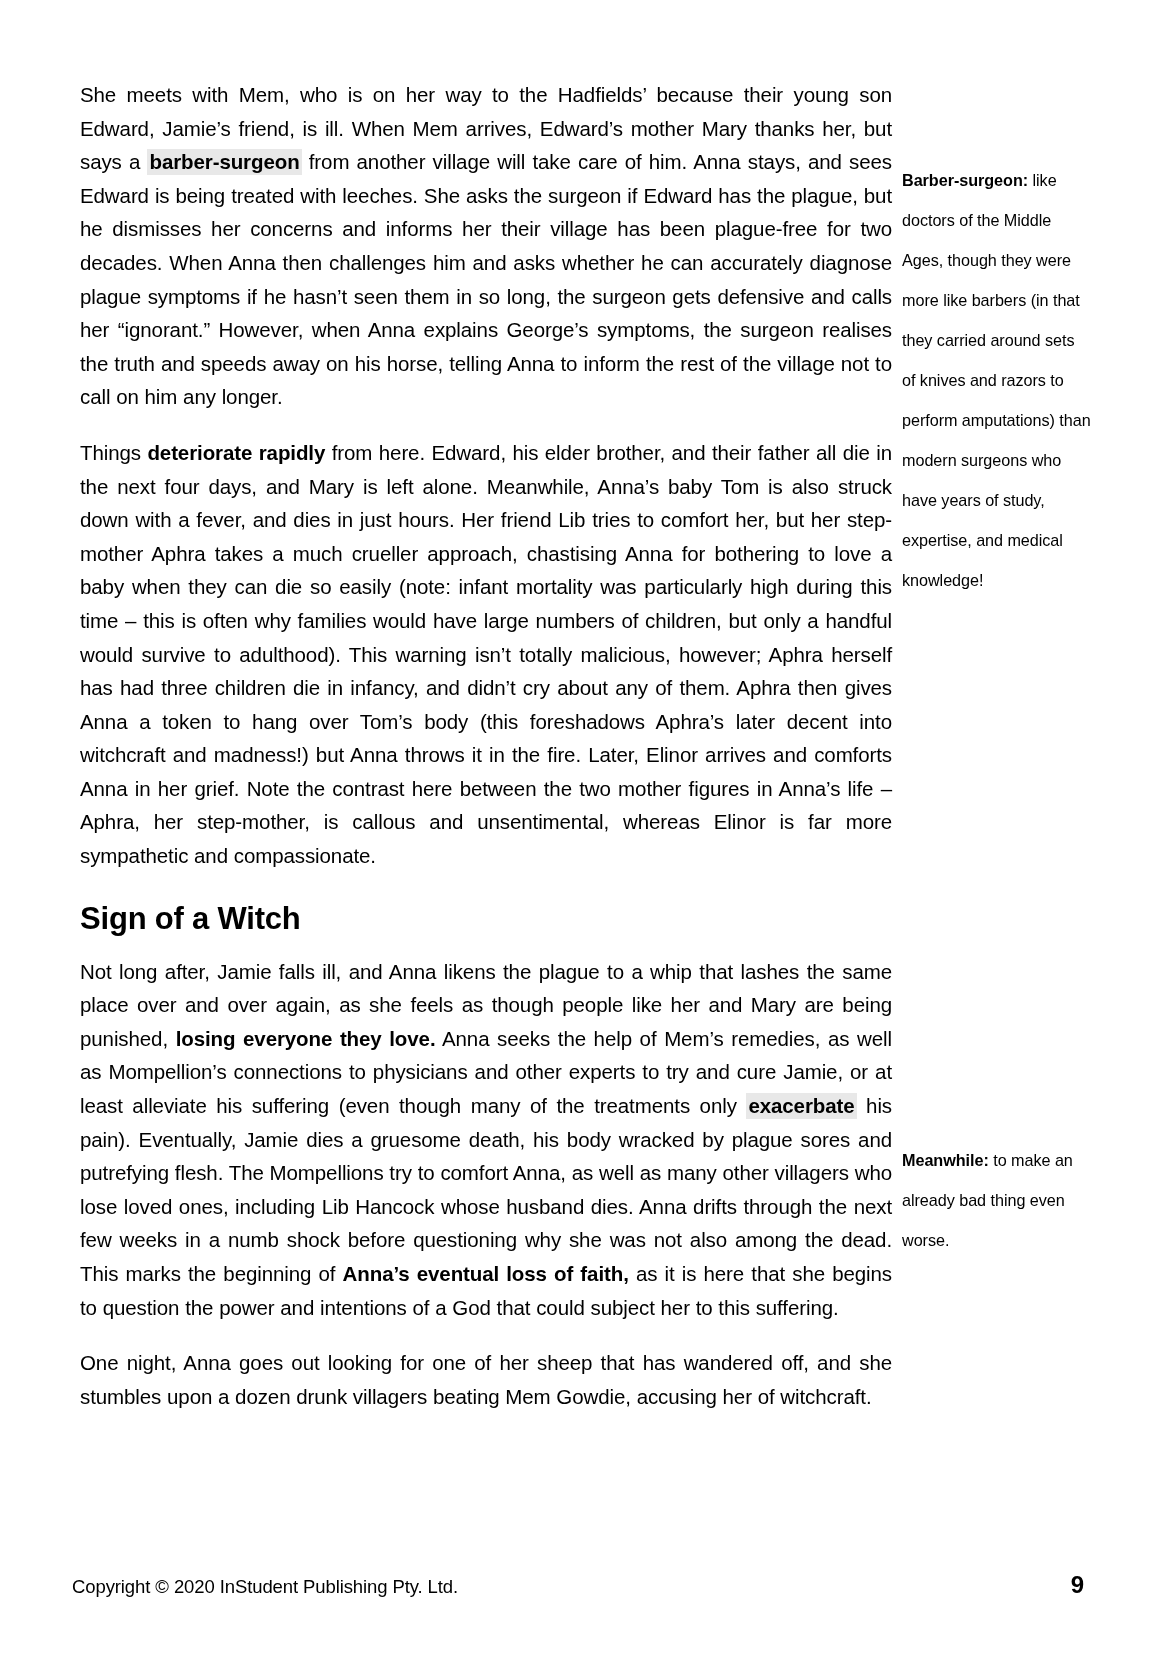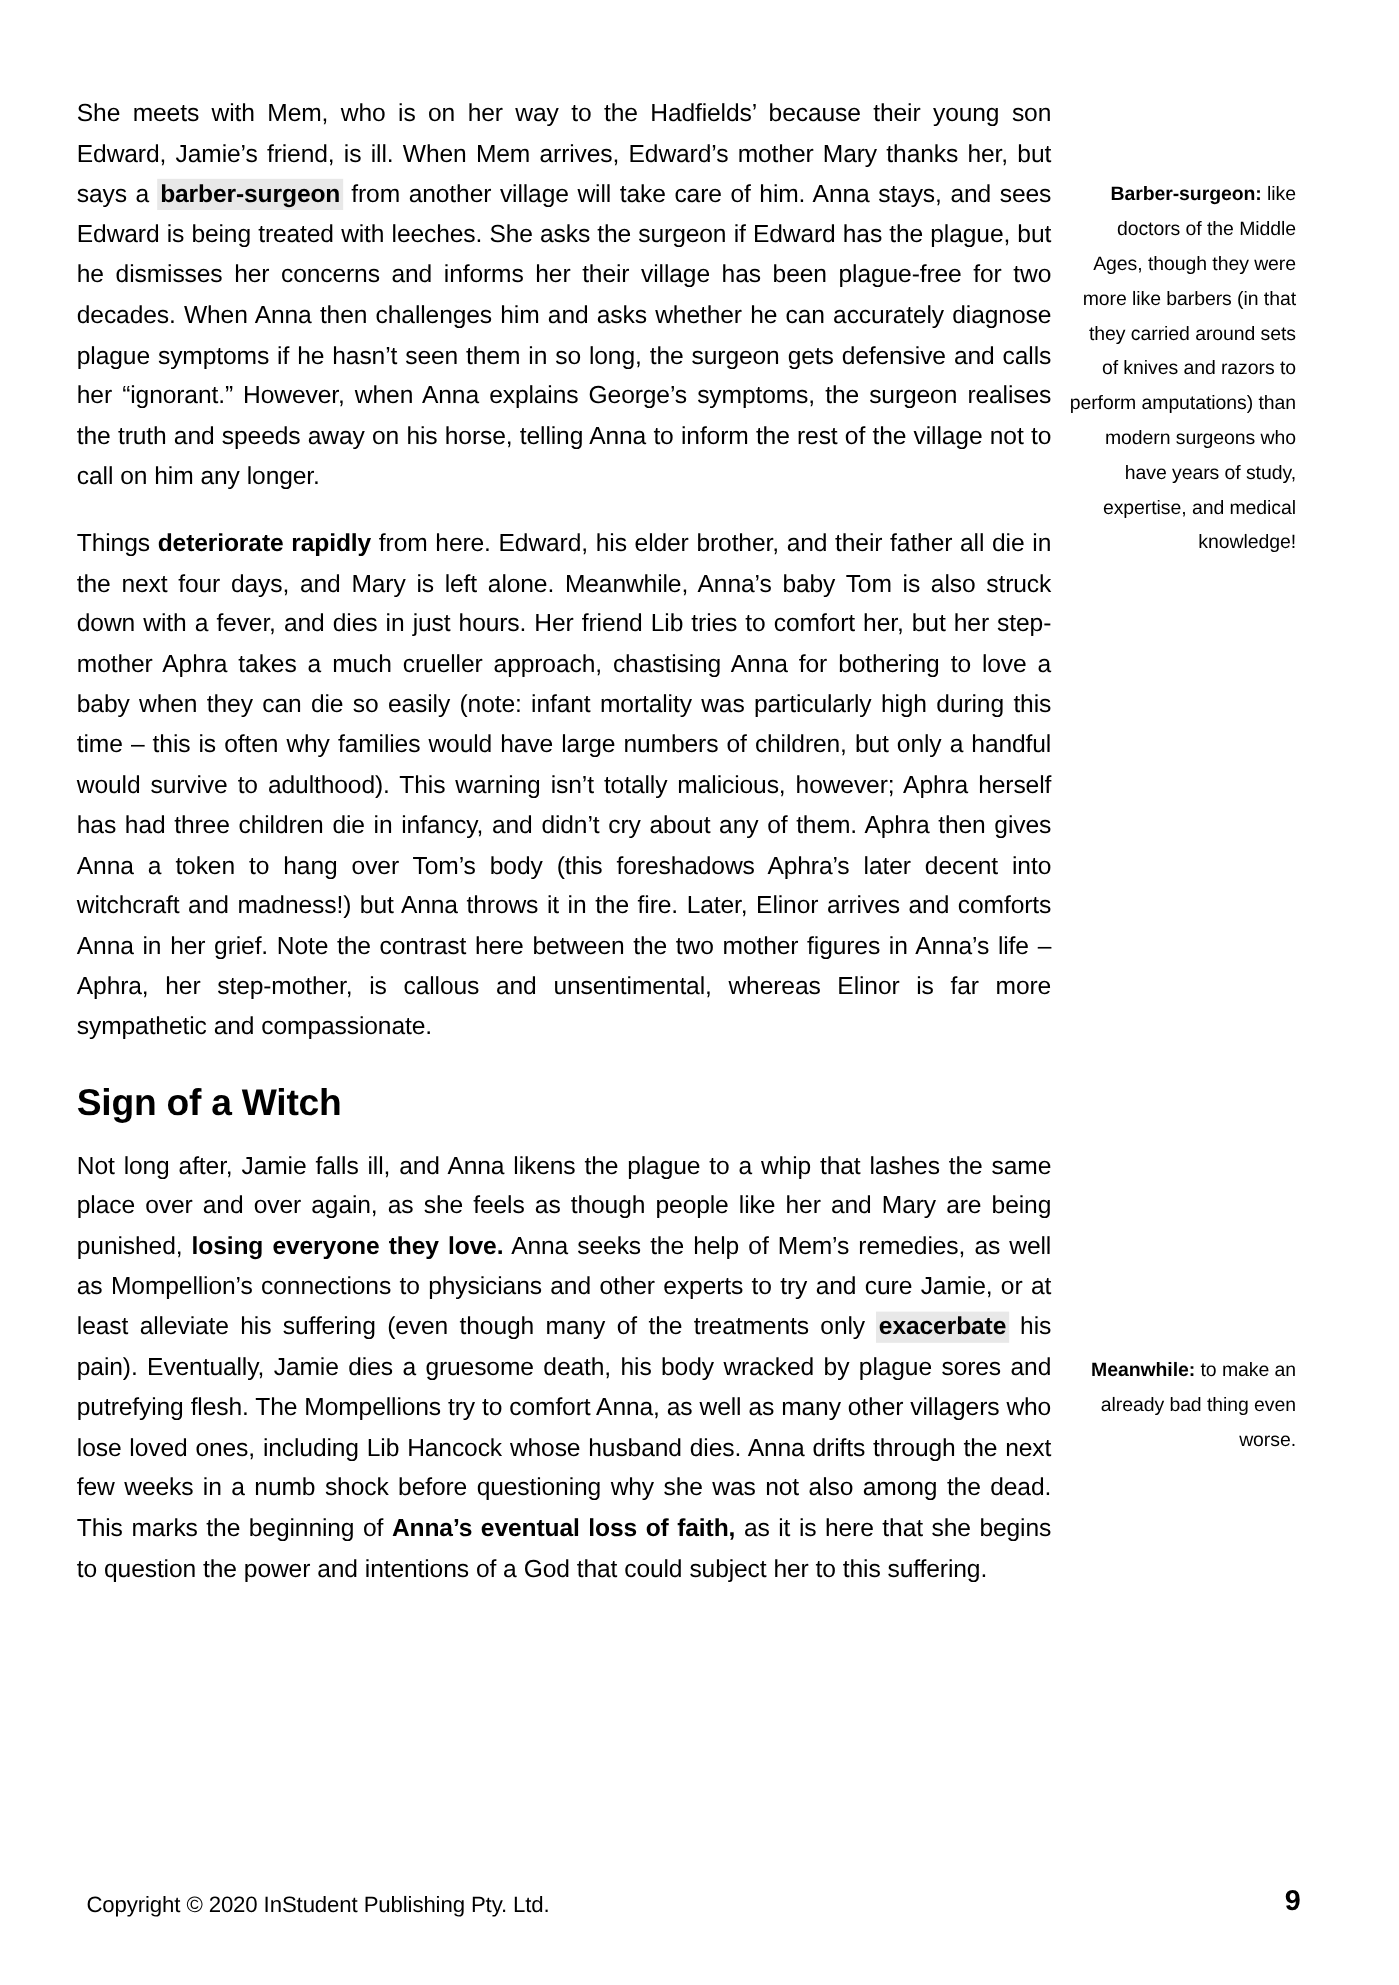--- a/index.html
+++ b/index.html
@@ -15,21 +15,21 @@
     position: relative;
     width: 1166px;
     height: 1654px;
     background: #ffffff;
     box-sizing: border-box;
     overflow: hidden;
   }
   
   .body-col {
     position: absolute;
-    left: 64px;
+    left: 80px;
     top: 78px;
     width: 812px;
   }
   .notes-col {
     position: absolute;
     left: 890px;
     top: 78px;
     width: 190px;
   }
 
@@ -54,24 +54,23 @@
   h2.section-heading {
     font-size: 31px;
     font-weight: bold;
     margin: 26px 0 16px 0;
     line-height: 40px;
     letter-spacing: -0.2px;
   }
 
   .note {
     font-size: 16.2px;
-    line-height: 29px;
+    line-height: 40px;
     letter-spacing: -0.05px;
-    margin: 0;
-    text-align: right;
+    margin: 12px;
   }
   .note .term { font-weight: bold; }
 
   .note-block-1 { position: absolute; top: 70px; left: 0; width: 190px; }
   .note-block-2 { position: absolute; top: 1050px; left: 0; width: 190px; }
 
   .footer {
     position: absolute;
     left: 72px;
     top: 1574px;
@@ -104,20 +103,21 @@
   <div class="body-col">
 
     <p class="para"><span>She meets with Mem, who is on her way to the Hadfields’ because their young son Edward, Jamie’s friend, is ill.  When Mem arrives, Edward’s mother Mary thanks her, but says a </span><span class="hl">barber-surgeon</span><span> from another village will take care of him.  Anna stays, and sees Edward is being treated with leeches.  She asks the surgeon if Edward has the plague, but he dismisses her concerns and informs her their village has been plague-free for two decades.  When Anna then challenges him and asks whether he can accurately diagnose plague symptoms if he hasn’t seen them in so long, the surgeon gets defensive and calls her “ignorant.”  However, when Anna explains George’s symptoms, the surgeon realises the truth and speeds away on his horse, telling Anna to inform the rest of the village not to call on him any longer.</span></p>
 
     <p class="para"><span>Things </span><span class="b">deteriorate rapidly</span><span> from here.  Edward, his elder brother, and their father all die in the next four days, and Mary is left alone. Meanwhile, Anna’s baby Tom is also struck down with a fever, and dies in just hours.  Her friend Lib tries to comfort her, but her step-mother Aphra takes a much crueller approach, chastising Anna for bothering to love a baby when they can die so easily (note:  infant mortality was particularly high during this time – this is often why families would have large numbers of children, but only a handful would survive to adulthood).  This warning isn’t totally malicious, however; Aphra herself has had three children die in infancy, and didn’t cry about any of them.  Aphra then gives Anna a token to hang over Tom’s body (this foreshadows Aphra’s later decent into witchcraft and madness!) but Anna throws it in the fire.  Later, Elinor arrives and comforts Anna in her grief.  Note the contrast here between the two mother figures in Anna’s life – Aphra, her step-mother, is callous and unsentimental, whereas Elinor is far more sympathetic and compassionate.</span></p>
 
     <h2 class="section-heading">Sign of a Witch</h2>
 
     <p class="para"><span>Not long after, Jamie falls ill, and Anna likens the plague to a whip that lashes the same place over and over again, as she feels as though people like her and Mary are being punished, </span><span class="b">losing everyone they love.</span><span> Anna seeks the help of Mem’s remedies, as well as Mompellion’s connections to physicians and other experts to try and cure Jamie, or at least alleviate his suffering (even though many of the treatments only </span><span class="hl">exacerbate</span><span> his pain).  Eventually, Jamie dies a gruesome death, his body wracked by plague sores and putrefying flesh.  The Mompellions try to comfort Anna, as well as many other villagers who lose loved ones, including Lib Hancock whose husband dies. Anna drifts through the next few weeks in a numb shock before questioning why she was not also among the dead.  This marks the beginning of </span><span class="b">Anna’s eventual loss of faith,</span><span> as it is here that she begins to question the power and intentions of a God that could subject her to this suffering.</span></p>
 
+    <p class="para"><span>One night, Anna goes out looking for one of her sheep that has wandered off, and she stumbles upon a dozen drunk villagers beating Mem Gowdie, accusing her of witchcraft.</span></p>
 
   </div>
 
   <div class="notes-col">
 
     <p class="note note-block-1"><span class="term">Barber-surgeon:</span><span> like doctors of the Middle Ages, though they were more like barbers (in that they carried around sets of knives and razors to perform amputations) than modern surgeons who have years of study, expertise, and medical knowledge!</span></p>
 
     <p class="note note-block-2"><span class="term">Meanwhile:</span><span> to make an already bad thing even worse.</span></p>
 
   </div>

